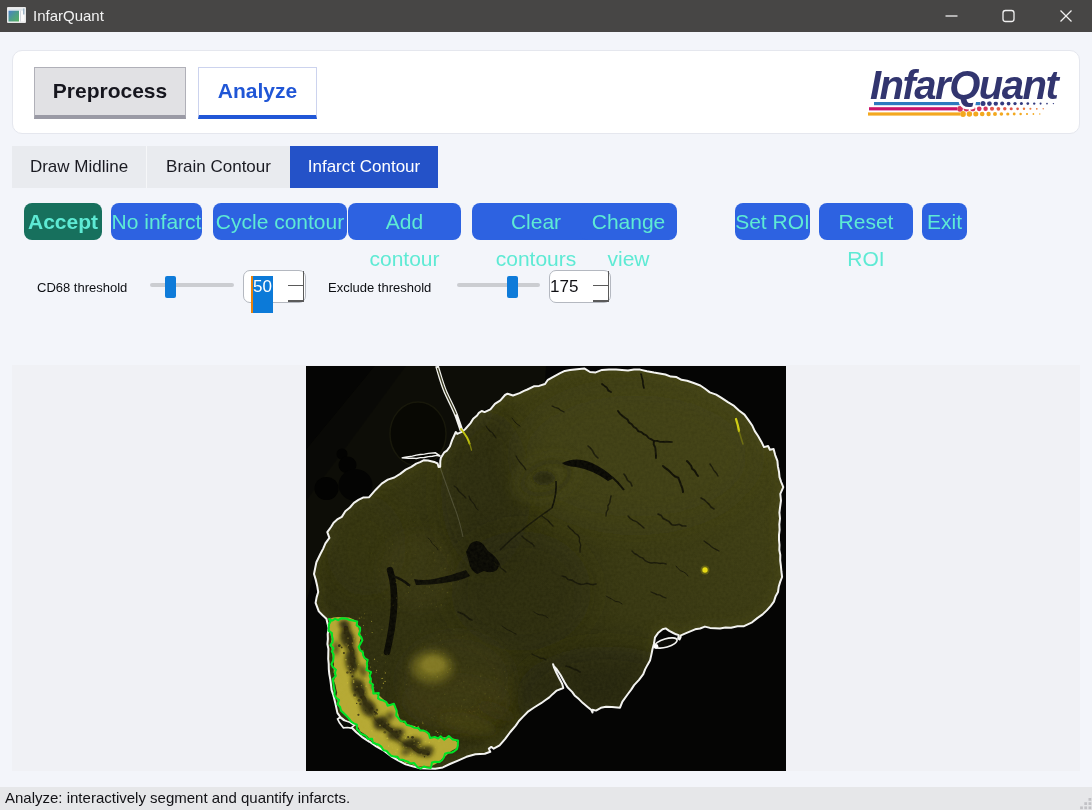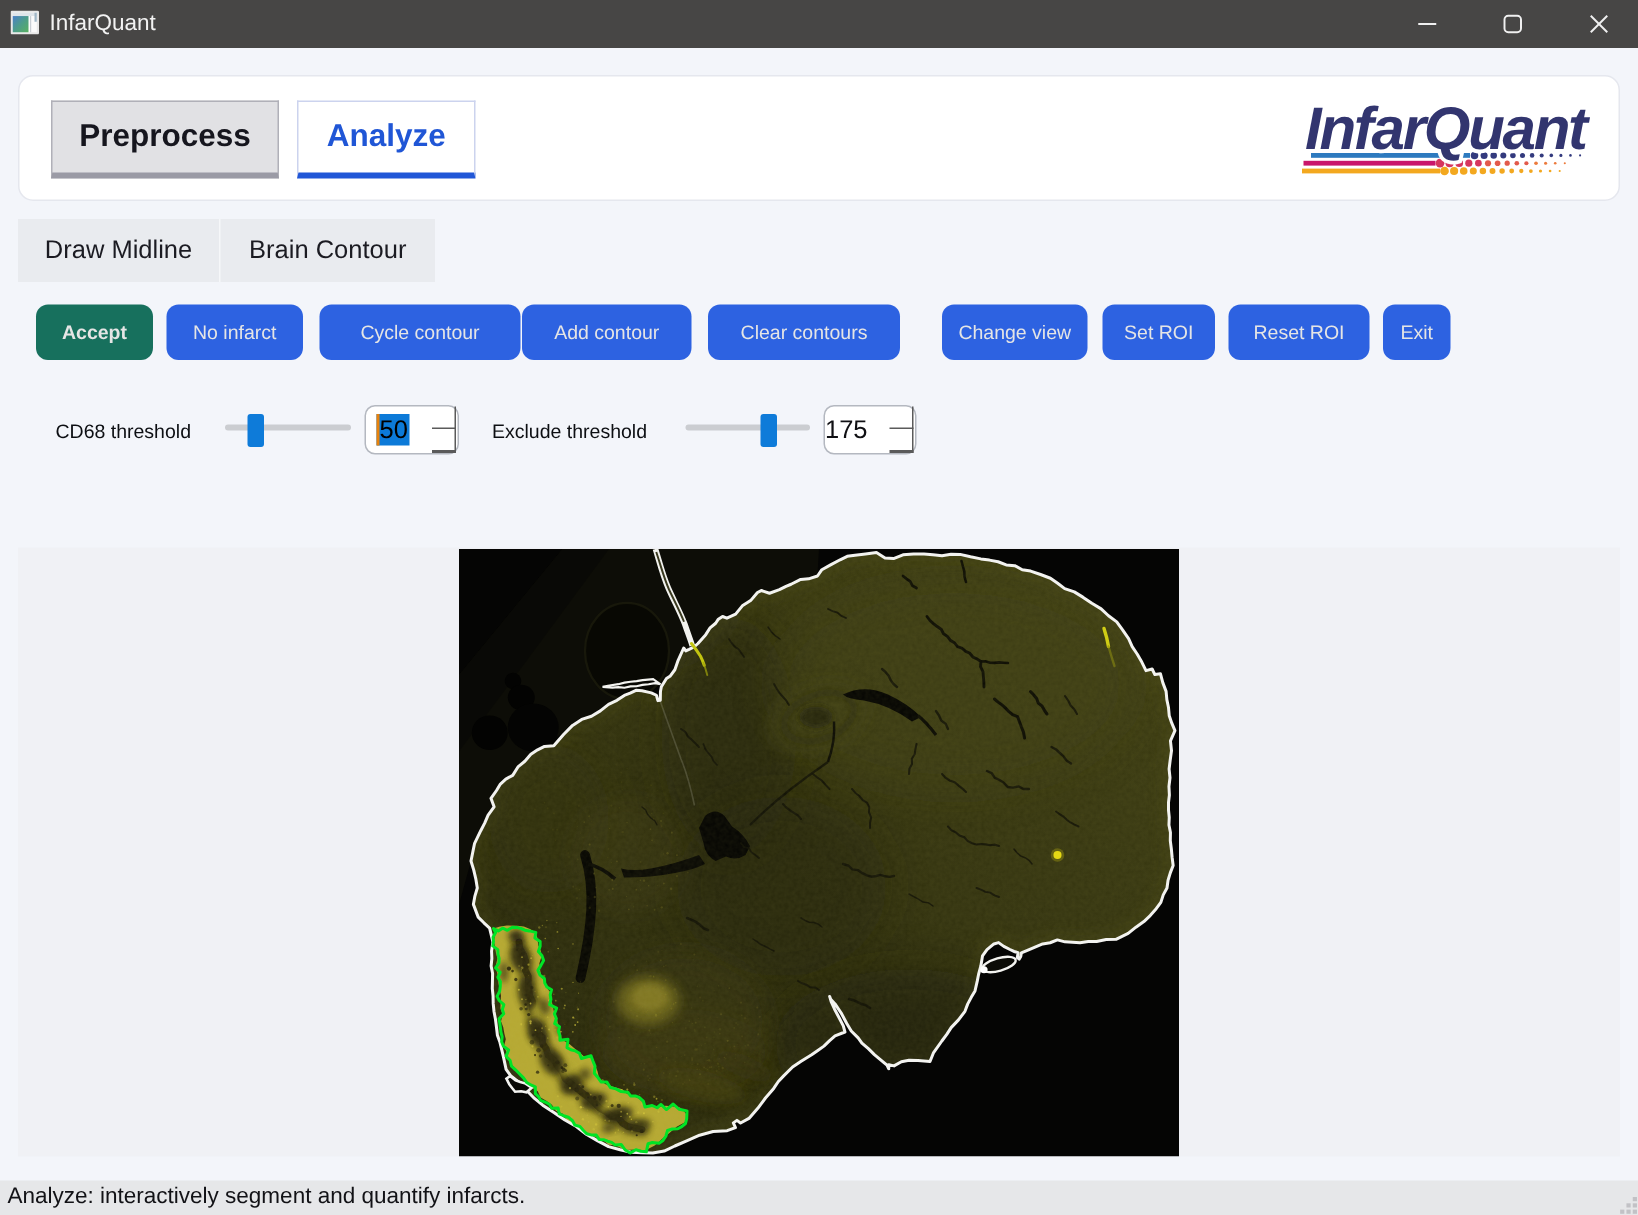--- a/index.html
+++ b/index.html
@@ -17,21 +17,21 @@
 .topbtn { position:absolute; top:16px; height:52px; text-align:center; font-weight:bold; font-size:21px; line-height:46px; }
 #btn-pre { left:21px; width:152px; background:#e1e1e4; border:1px solid #b0b0b8; border-bottom:4px solid #9a9aa5; color:#16161e; }
 #btn-ana { left:185px; width:119px; background:#ffffff; border:1px solid #ccd3ee; border-bottom:4px solid #2157d7; color:#2056d6; }
 
 
 .tab { position:absolute; top:146px; height:42px; background:#e9ebef; color:#1b1b22; font-size:17px; text-align:center; line-height:42px; }
 .tab.sel { background:#2452c8; color:#ffffff; }
 #analyzing { left:458px; top:152px; font-size:20.5px; font-weight:bold; color:#10101a; }
 
 
-.act { position:absolute; top:203px; height:37px; border-radius:8px; background:#2d62e1; color:#e5e5e5; font-size:13px; text-align:center; line-height:37px; }
+.act { position:absolute; top:203px; height:37px; border-radius:8px; background:#2d62e1; color:#5eead4; font-size:21px; text-align:center; line-height:37px; }
 .act.green { background:#17705d; font-weight:bold; }
 
 
 .lbl { position:absolute; font-size:13px; color:#0d0f13; top:278px; line-height:20px;margin-left:12px; }
 .groove { position:absolute; top:283px; height:4px; background:#cbcdd1; border-radius:2px; }
 .handle { position:absolute; top:276px; width:11px; height:22px; background:#0e7bd9; border-radius:2px; }
 .spin { position:absolute; top:270px; height:33px; background:#fff; border:1px solid #b4b8c0; border-radius:7px; }
 .spin .vline { position:absolute; right:1px; top:0px; width:1.4px; height:31px; background:#5a5a5a; }
 .spin .dash1 { position:absolute; right:1px; top:14px; width:16px; height:1.4px; background:#5a5a5a; }
 .spin .dash2 { position:absolute; right:1px; top:29.2px; width:16px; height:1.4px; background:#5a5a5a; }
@@ -78,36 +78,37 @@
   </div>
 
   <div id="card" class="abs">
     <div id="btn-pre" class="topbtn">Preprocess</div>
     <div id="btn-ana" class="topbtn">Analyze</div>
     <div class="abs" id="logo" style="left:852px;top:12px;width:200px;height:60px"></div>
   </div>
 
   <div class="tab abs" style="left:12px;width:134px;">Draw Midline</div>
   <div class="tab abs" style="left:146px;width:144px;border-left:1px solid #f6f7f9">Brain Contour</div>
+  <div class="tab sel abs" style="left:290px;width:148px;">Infarct Contour</div>
 
   <div class="act green abs" style="left:24px;width:78px;">Accept</div>
   <div class="act abs" style="left:111px;width:91px;">No infarct</div>
   <div class="act abs" style="left:213px;width:134px;">Cycle contour</div>
   <div class="act abs" style="left:348px;width:113px;">Add contour</div>
   <div class="act abs" style="left:472px;width:128px;">Clear contours</div>
-  <div class="act abs" style="left:628px;width:97px;text-align:center;">Change view</div>
+  <div class="act abs" style="left:580px;width:97px;text-align:center;">Change view</div>
   <div class="act abs" style="left:735px;width:75px;">Set ROI</div>
   <div class="act abs" style="left:819px;width:94px;">Reset ROI</div>
   <div class="act abs" style="left:922px;width:45px;">Exit</div>
 
   <span class="lbl" style="left:25px;">CD68 threshold</span>
   <div class="groove abs" style="left:150px;width:84px;"></div>
   <div class="handle abs" style="left:165px;"></div>
   <div class="spin abs" style="left:243px;width:63px;">
-    <div class="val" style="left:7px;"><span style="background:#0c7ad8;color:#000000;border-left:2px solid #e8820c;padding:1px 1px 1px 0px;">50</span></div>
+    <div class="val" style="left:7px;"><span style="background:#0c7ad8;color:#ffffff;border-left:2px solid #e8820c;padding:1px 1px 17px 0px;">50</span></div>
     <div class="vline"></div>
       <div class="dash1"></div>
       <div class="dash2"></div>
   </div>
   <span class="lbl" style="left:316px;">Exclude threshold</span>
   <div class="groove abs" style="left:457px;width:83px;"></div>
   <div class="handle abs" style="left:507px;"></div>
   <div class="spin abs" style="left:549px;width:62px;">
     <div class="val" style="left:0;width:46px;color:#101014;">175</div>
     <div class="vline"></div>

